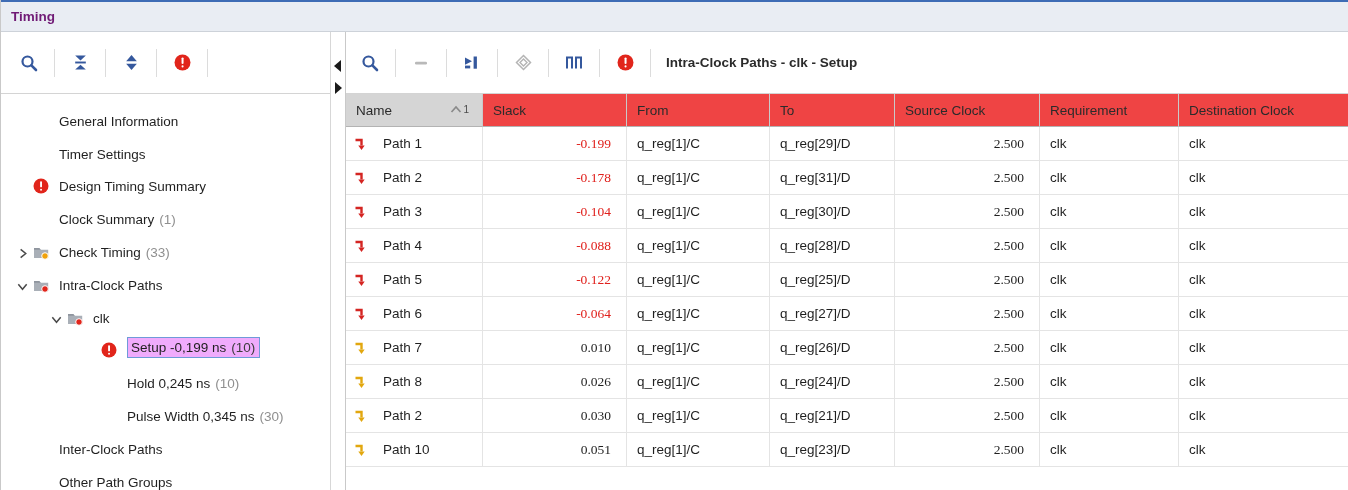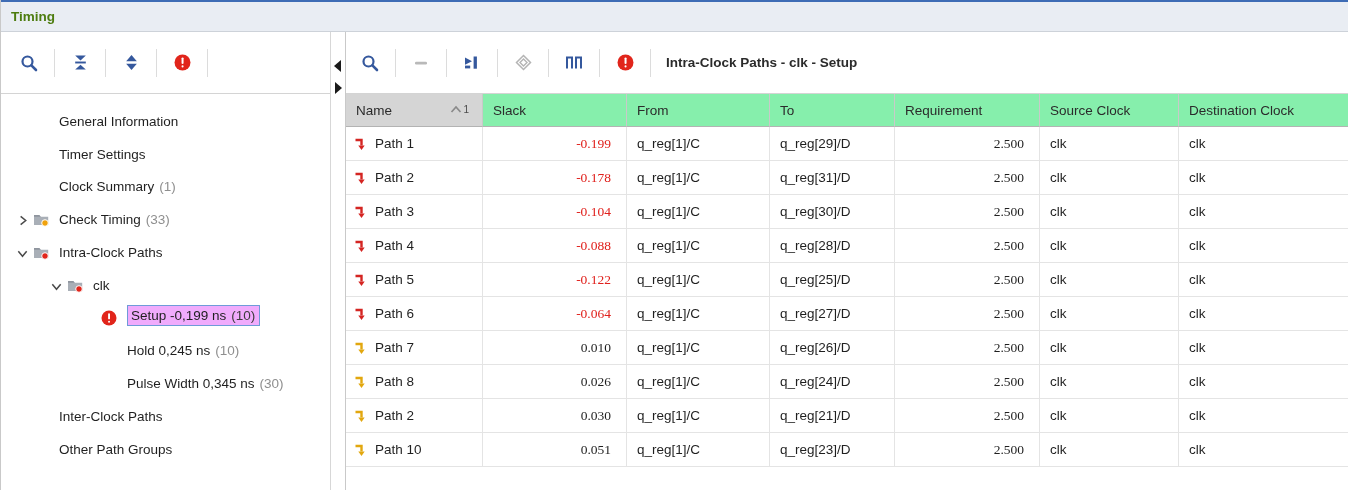--- a/index.html
+++ b/index.html
@@ -3,21 +3,21 @@
 <meta charset="utf-8">
 <style>
   * { margin:0; padding:0; box-sizing:border-box; }
   html,body { width:1348px; height:490px; overflow:hidden; background:#fff;
               font-family:"Liberation Sans", sans-serif; color:#1f1f1f; }
   .window { width:1348px; height:490px; border-left:1px solid #c9c9c9; position:relative; background:#fff; }
 
   
   .titlebar { height:32px; background:#e9edf3; border-top:2px solid #3e6cb5;
               border-bottom:1px solid #cdd2d9; display:flex; align-items:center; padding-left:10px; }
-  .titlebar .ttl { font-size:13.5px; font-weight:bold; color:#4d7c0f; }
+  .titlebar .ttl { font-size:13.5px; font-weight:bold; color:#701a75; }
 
   
   .bodyrow { display:flex; height:458px; }
 
   
   .left { width:330px; border-right:1px solid #d7d7d7; display:flex; flex-direction:column; background:#fff; }
   .toolbar { height:62px; border-bottom:1px solid #d4d4d4; display:flex; align-items:center; padding-left:6px; }
   .tbtn { width:44px; height:40px; display:flex; align-items:center; justify-content:center; cursor:pointer; }
   .tsep { width:1px; height:28px; background:#dcdcdc; margin:0 3px; }
 
@@ -38,28 +38,28 @@
   .tcount { color:#8f8f8f; margin-left:5px; }
   .sel-box { background:#f0abfc; border:1px solid #6f9bd8; padding:2px 4px 2px 3px; display:inline-flex; }
   .sel-box .tcount { color:#3c3c3c; }
 
   
   .right { flex:1; border-left:1px solid #c9c9c9; display:flex; flex-direction:column; background:#fff; min-width:0; }
   .rtitle { font-size:13.5px; font-weight:bold; color:#2b2b2b; margin-left:12px; white-space:nowrap; }
 
   
   .grid { display:grid; grid-template-columns:137px 144px 143px 125px 145px 139px 1fr; }
-  .th { height:33px; background:#86efac; border-right:1px solid #c9c9c9; border-bottom:1px solid #b3b3b3;
+  .th { height:33px; background:#ef4444; border-right:1px solid #c9c9c9; border-bottom:1px solid #b3b3b3;
         display:flex; align-items:center; padding-left:10px; font-size:13.5px; color:#2b2b2b; }
   .th-name { background:#d5d5d5; justify-content:space-between; padding-right:13px; }
   .sortwrap { display:flex; align-items:flex-start; gap:1px; }
   .sortnum { font-size:10px; color:#4a4a4a; line-height:10px; }
   .td { height:34px; border-right:1px solid #e4e4e4; border-bottom:1px solid #e4e4e4;
         display:flex; align-items:center; padding-left:10px; font-size:13.5px; background:#fff; white-space:nowrap; overflow:hidden; }
-  .td-name { padding-left:8px; gap:8px; }
+  .td-name { padding-left:8px; gap:16px; }
   .td-num { justify-content:flex-end; padding-right:15px; padding-left:0;font-family:Liberation Serif, serif; }
   .neg { color:#e0201c; }
   .picon { display:flex; align-items:center; }
 </style>
 </head>
 <body>
 
 <div class="window">
 
   <div class="titlebar">
@@ -117,20 +117,31 @@
           <span class="slot-i"></span>
           <span class="tlabel">General Information</span>
         </div>
 
         <div class="trow lvl0">
           <span class="slot-c"></span>
           <span class="slot-i"></span>
           <span class="tlabel">Timer Settings</span>
         </div>
 
+        <div class="trow lvl0">
+          <span class="slot-c"></span>
+          <span class="slot-i">
+            <svg width="16" height="16" viewBox="0 0 16 16">
+                <circle cx="8" cy="8" r="7.5" fill="#e1251b"></circle>
+                <rect x="7.1" y="3.2" width="1.9" height="6.1" rx="0.9" fill="#fff"></rect>
+                <rect x="7.1" y="10.7" width="1.9" height="2" rx="0.9" fill="#fff"></rect>
+              </svg>
+          </span>
+          <span class="tlabel">Design Timing Summary</span>
+        </div>
 
         <div class="trow lvl0">
           <span class="slot-c"></span>
           <span class="slot-i"></span>
           <span class="tlabel">Clock Summary</span>
           <span class="tcount">(1)</span>
         </div>
 
         <div class="trow lvl0">
           <span class="slot-c">
@@ -302,24 +313,24 @@
         <div class="th">
             <span>Slack</span>
           </div>
         <div class="th">
             <span>From</span>
           </div>
         <div class="th">
             <span>To</span>
           </div>
         <div class="th">
-            <span>Requirement</span>
+            <span>Source Clock</span>
           </div>
         <div class="th">
-            <span>Source Clock</span>
+            <span>Requirement</span>
           </div>
         <div class="th" style="border-right:none;">
             <span>Destination Clock</span>
           </div>
       </div>
 
       <div class="grid">
         <div class="td td-name">
           <span class="picon">
               <svg width="13" height="14" viewBox="0 0 13 14">

